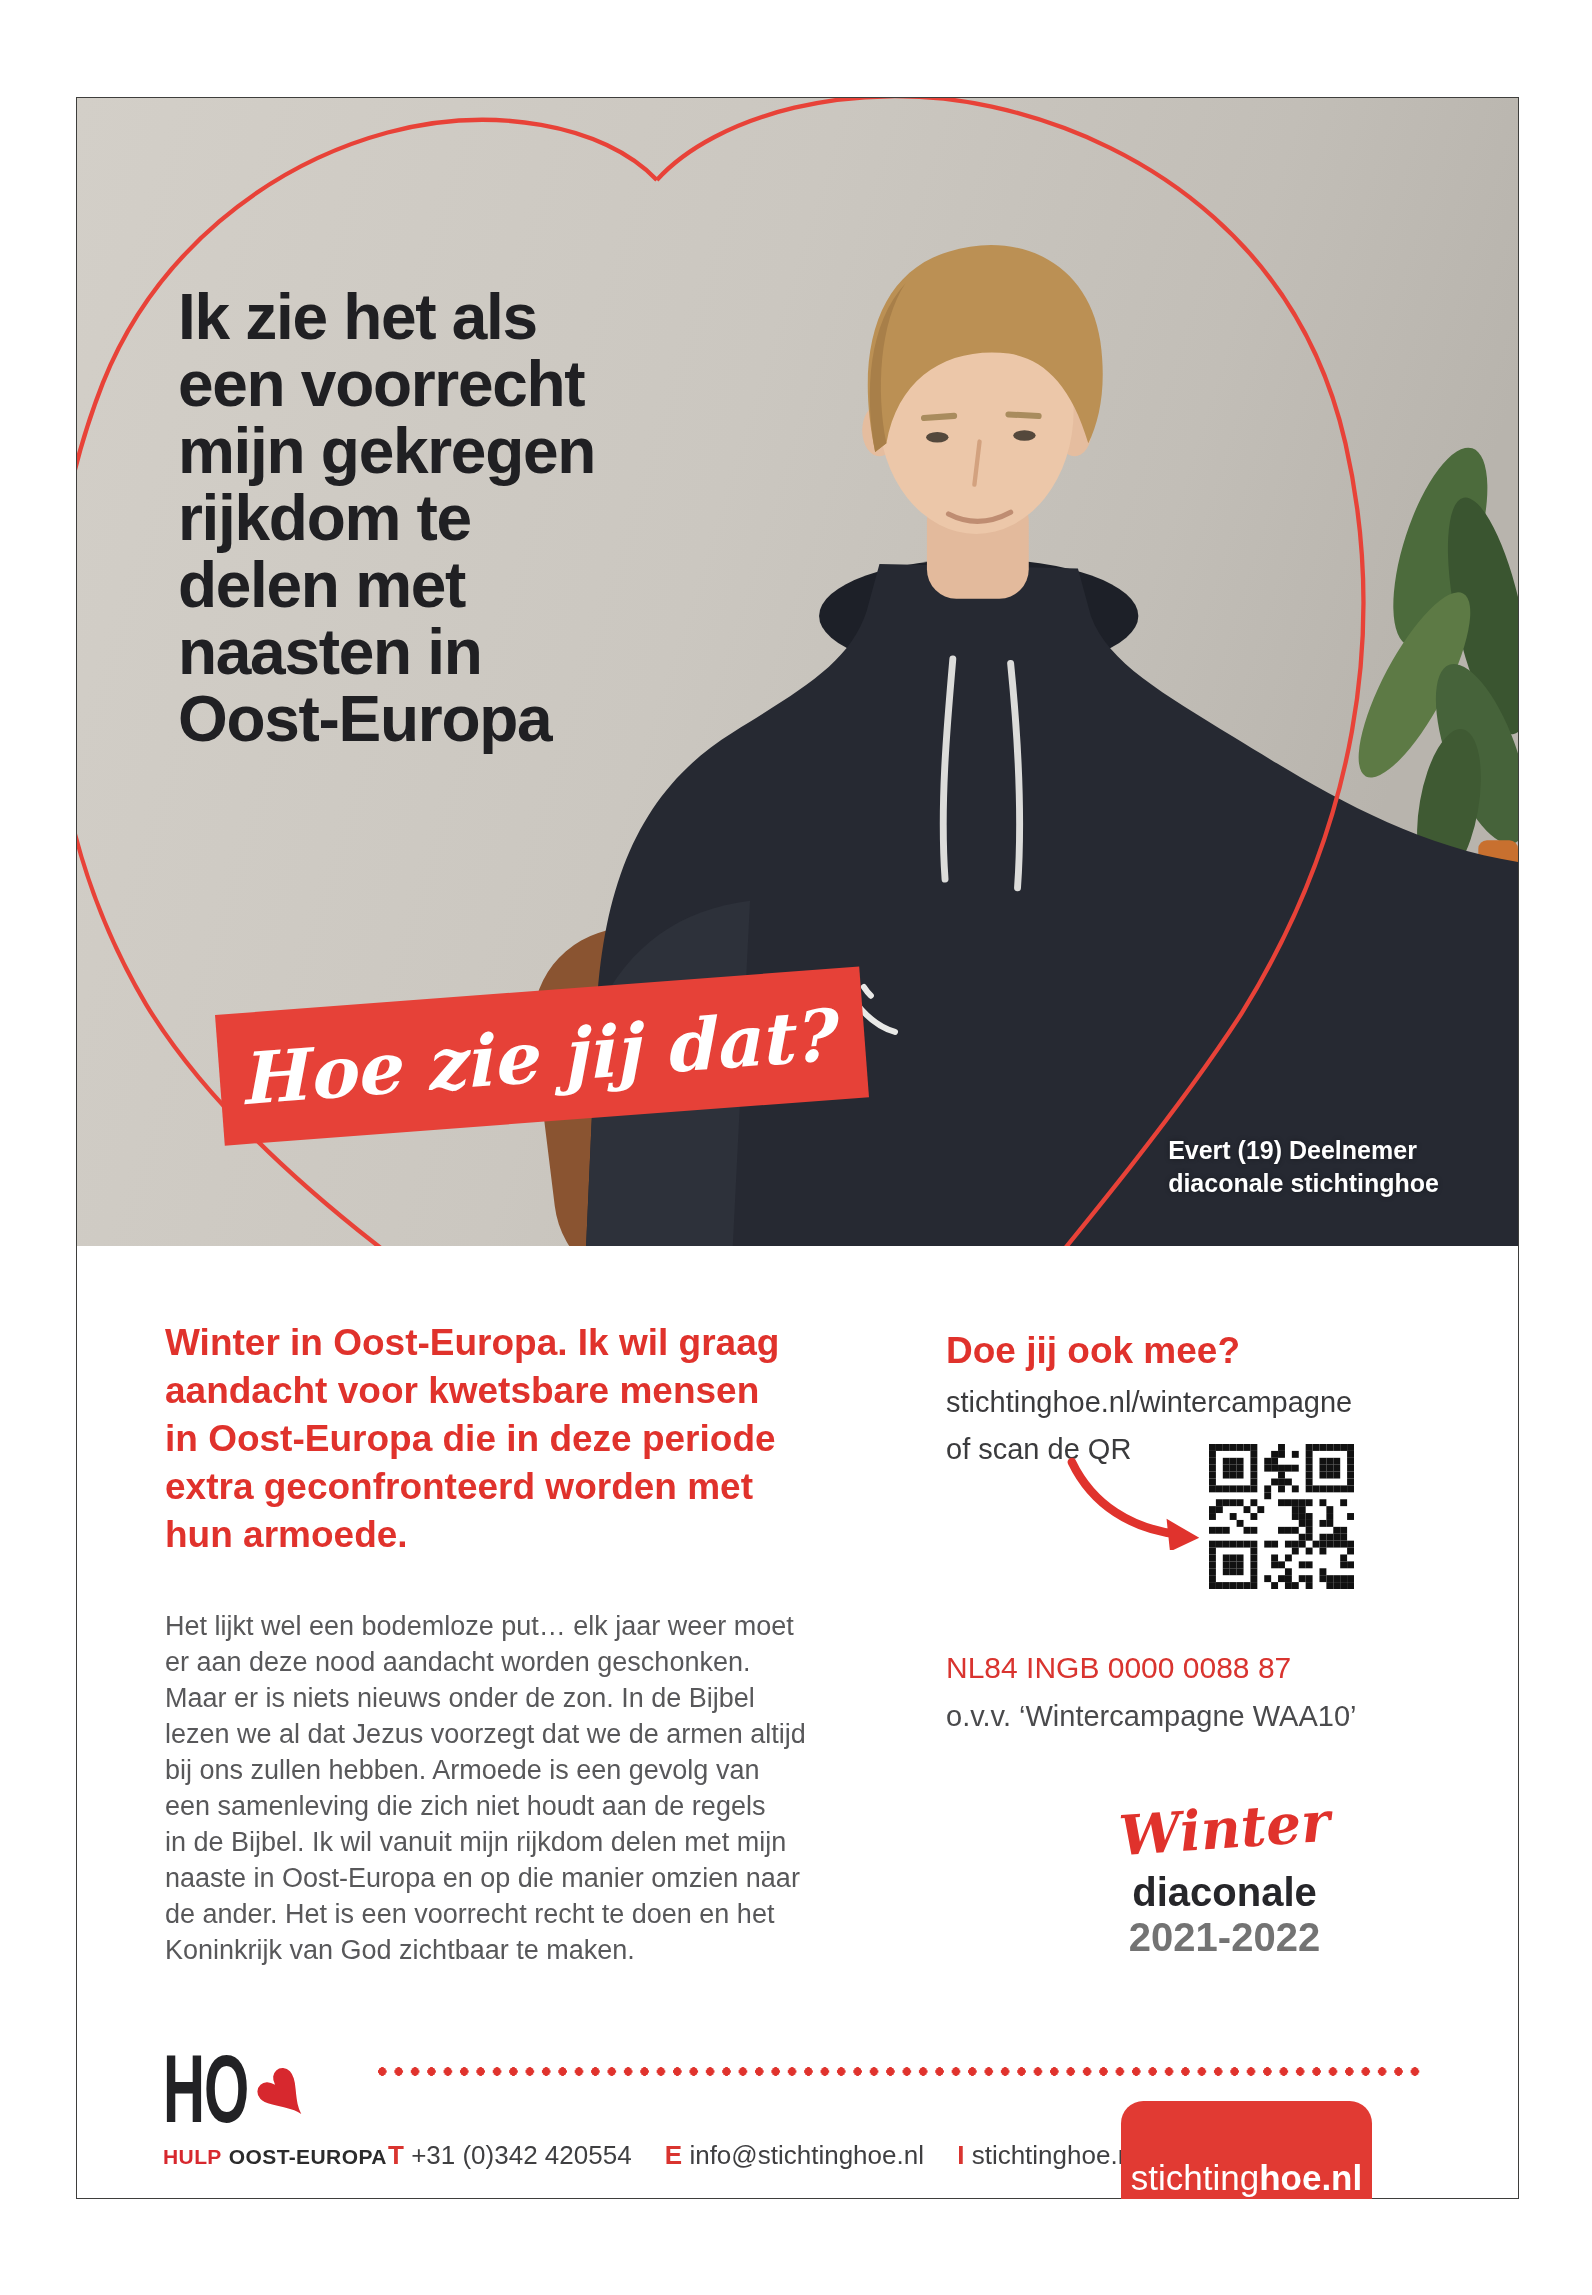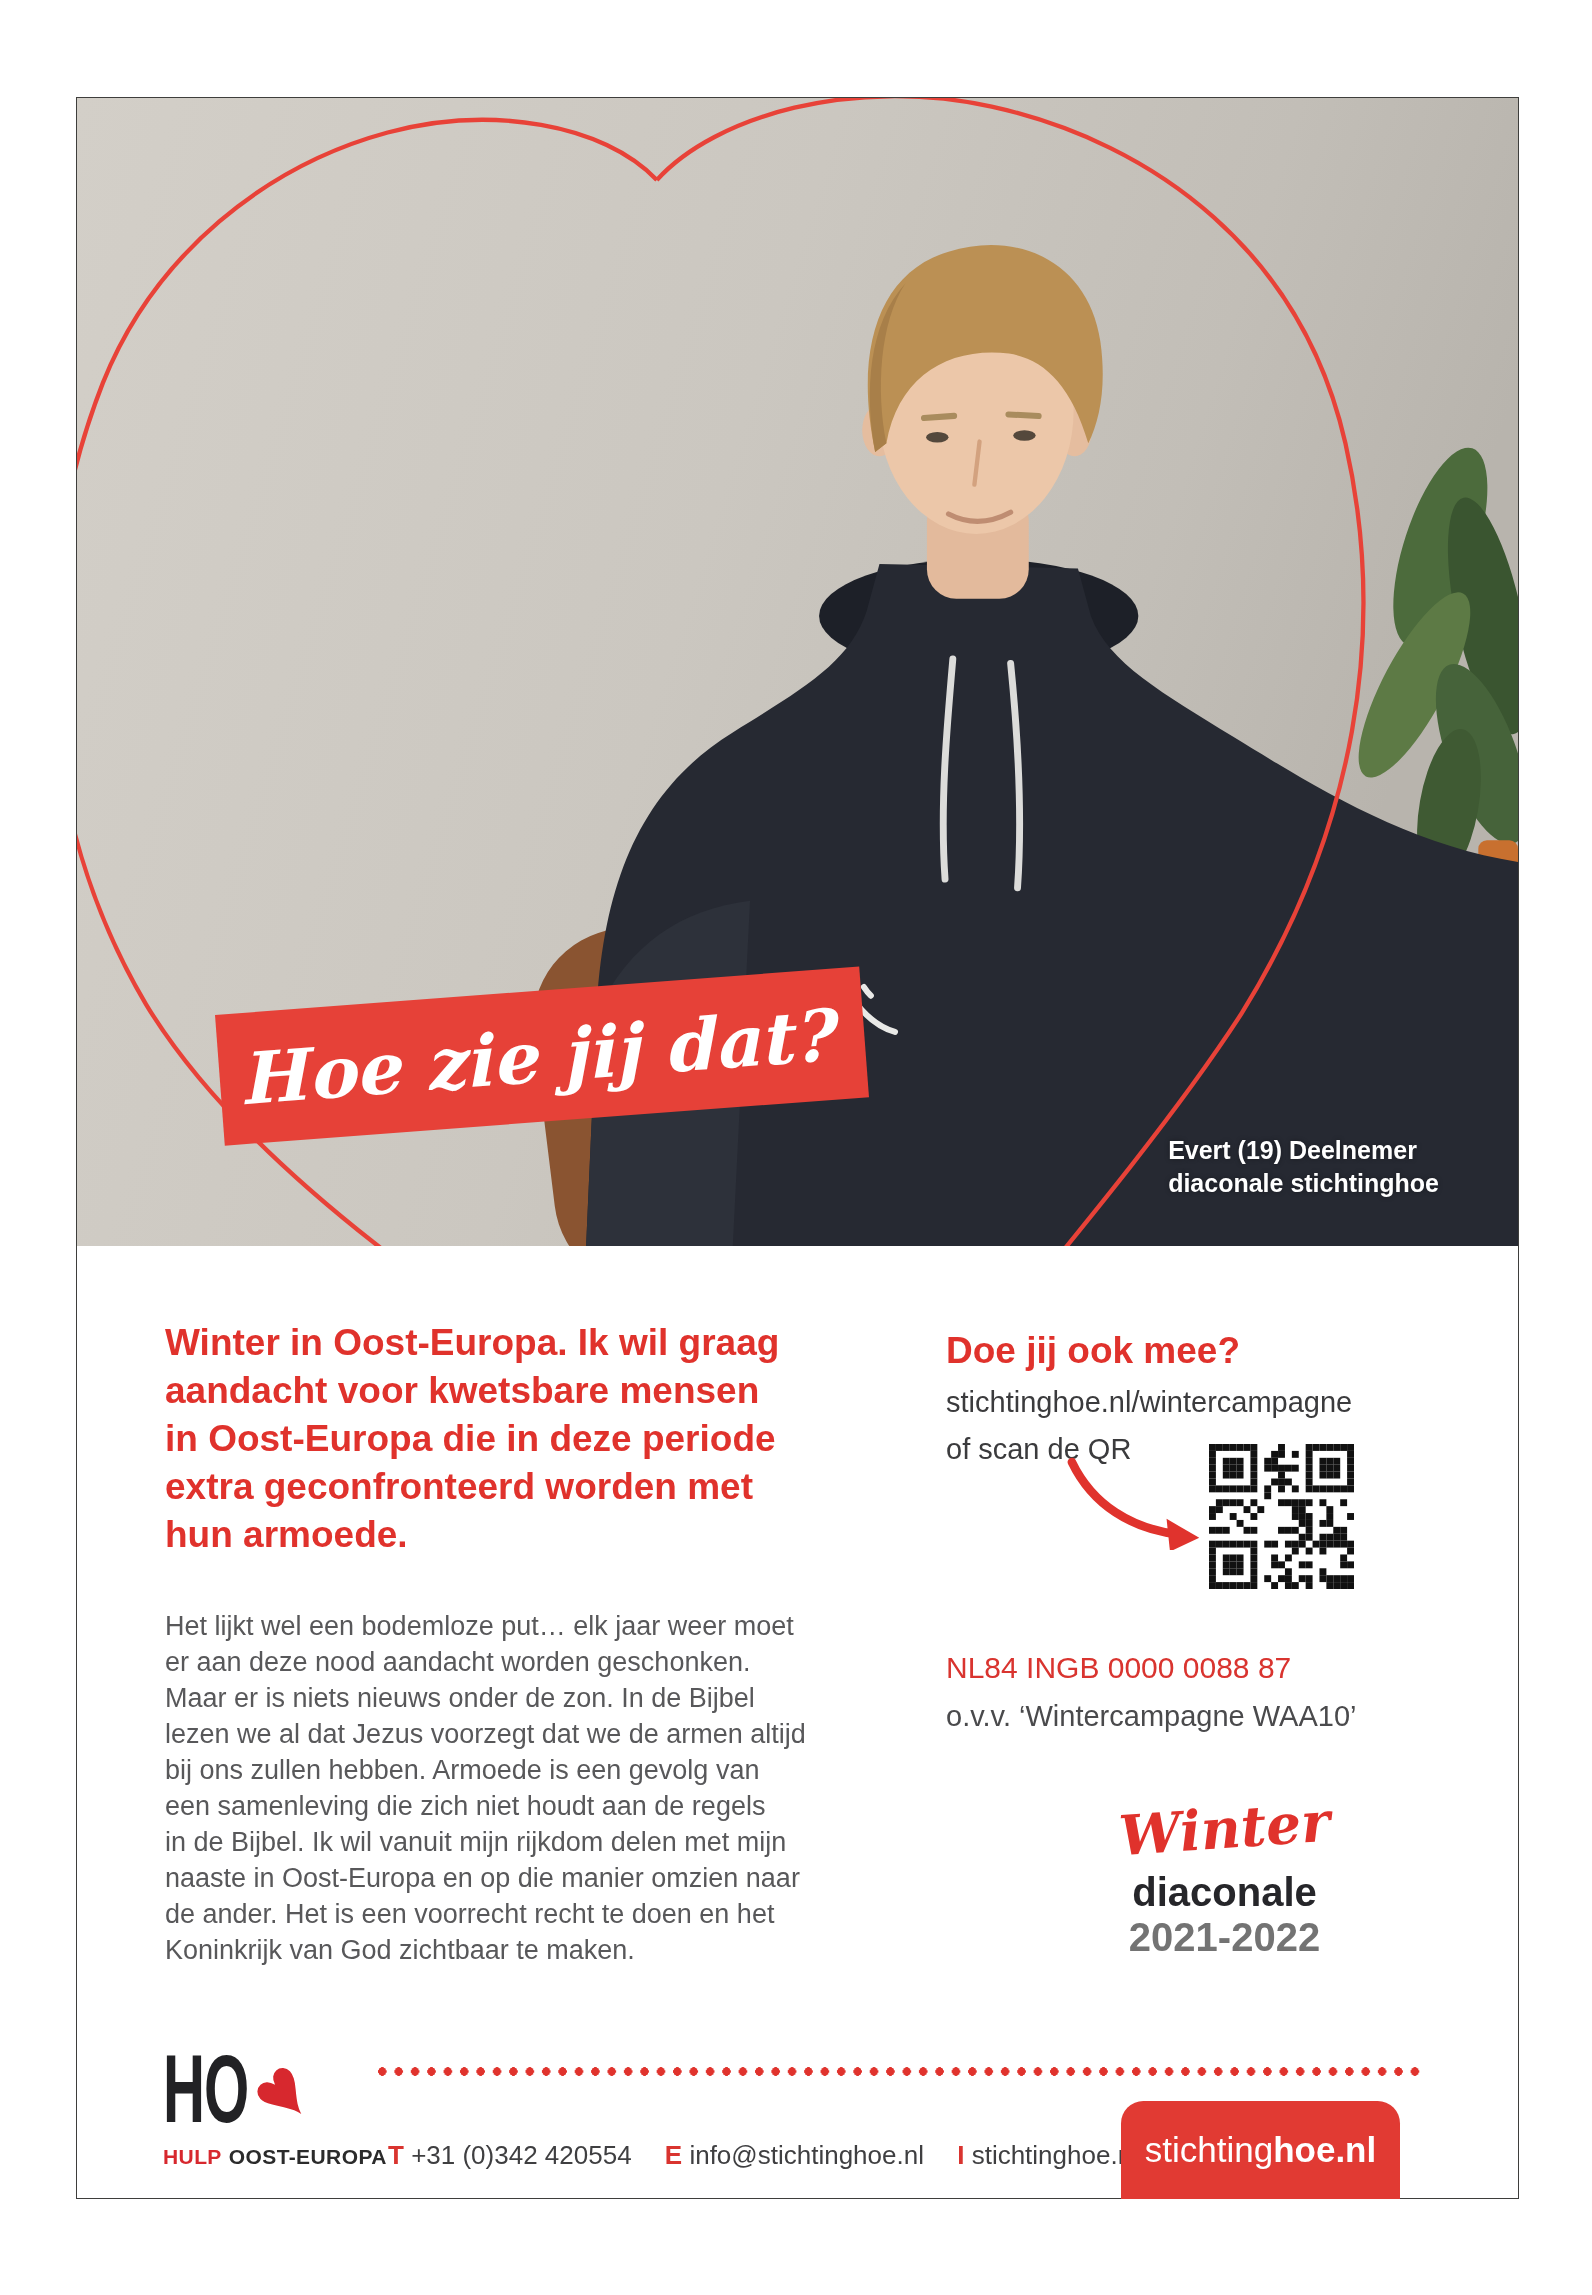--- a/index.html
+++ b/index.html
@@ -44,22 +44,22 @@
   .logo-heart{font-size:86px;line-height:78px;color:#d7282e;display:inline-block;
               transform:rotate(-42deg) scaleX(.95);margin-left:-50px;margin-top:5.2px;}
   .logo-sub{margin-top:10.4px;font-size:21px;font-weight:700;letter-spacing:0.4px;white-space:nowrap;}
   .logo-sub .red{color:#d7282e;} .logo-sub .blk{color:#2b2b2b;margin-left:7px;}
   .dots{position:absolute;left:301px;top:1969px;width:1047px;height:8.6px;
         background-image:radial-gradient(circle at 4.3px 4.3px,#e0332d 3.9px,transparent 4.3px);
         background-size:16.4px 8.6px;background-repeat:repeat-x;}
   .contact{position:absolute;left:311px;top:2042px;font-size:26px;color:#3f3f41;white-space:nowrap;}
   .contact b{color:#d9342f;font-weight:700;}
   .contact .grp{margin-right:26px;}
-  .site-button{position:absolute;left:1044px;top:2003px;width:279px;height:98px;background:#e13a33;
-               border-radius:22.4px 22.4px 0 0;display:flex;align-items:center;justify-content:center;
+  .site-button{position:absolute;left:1044px;top:2003px;width:251px;height:98px;background:#e13a33;
+               border-radius:22.4px 22.4px 0 0;display:flex;align-items:flex-end;justify-content:center;
                color:#ffffff;font-size:35px;border:none;cursor:pointer;}
   .site-button .bold{font-weight:700;}
 </style>
 </head>
 <body>
 
 <div class="canvas">
   <div class="page">
 
     <div class="photo">
@@ -115,20 +115,21 @@
         </g>
       </svg>
 
       <svg class="heart-svg" viewBox="0 0 1670 1330" preserveAspectRatio="none">
         <path fill="none" stroke="#e84238" stroke-width="5" d="M 672 95 C 610 30 480 8 360 40 C 220 78 90 180 30 330
                  C -60 560 -50 830 80 1050 C 180 1215 420 1420 880 1660"></path>
         <path fill="none" stroke="#e84238" stroke-width="5" d="M 672 95 C 740 20 900 -25 1060 10 C 1250 52 1420 180 1470 400
                  C 1520 620 1480 850 1350 1060 C 1240 1230 1060 1430 880 1660"></path>
       </svg>
 
+      <div class="headline">Ik zie het als<br>een voorrecht<br>mijn gekregen<br>rijkdom te<br>delen met<br>naasten in<br>Oost-Europa</div>
 
       <div class="banner">
         <span class="banner-text">Hoe zie jij dat?</span>
       </div>
 
       <div class="caption">
         <div>Evert (19) Deelnemer</div>
         <div>diaconale stichtinghoe</div>
       </div>
     </div>

